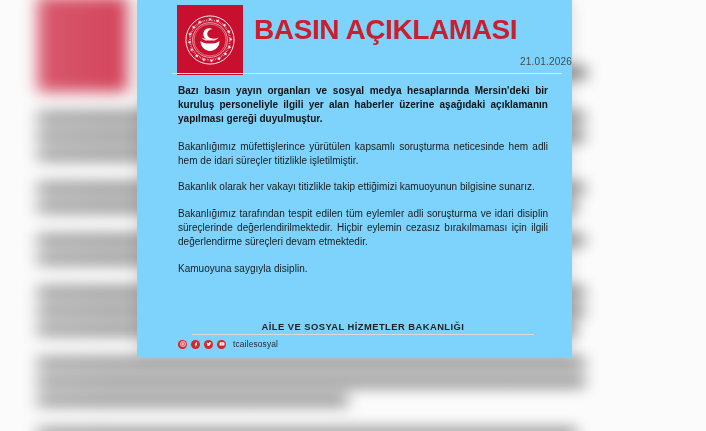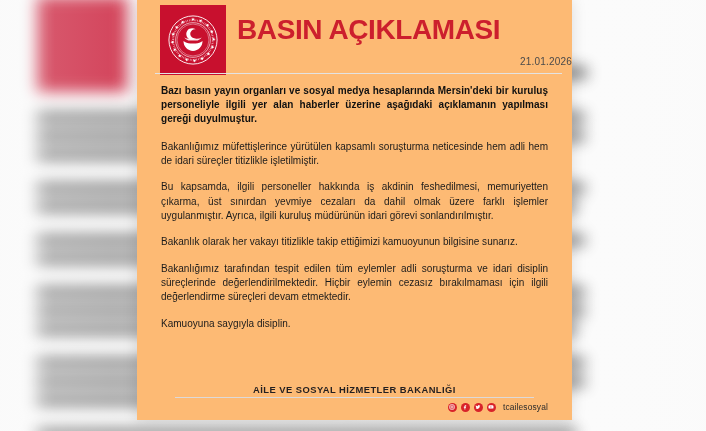--- a/index.html
+++ b/index.html
@@ -57,26 +57,27 @@
         rgba(250,250,250,0.12) 651px,
         rgba(250,250,250,0.55) 706px);
   }
 
   
   .doc-card {
     position: absolute;
     left: 137px;
     top: 0;
     width: 435px;
-    height: 420px;
-    background: #fdba74;
+    height: 357px;
+    background: #7dd3fc;
     box-shadow: 0 0 14px rgba(0,0,0,0.13);
     box-sizing: border-box;
     display: flex;
     flex-direction: column;
+    padding-left: 17px;
   }
 
   
   .doc-header {
     position: relative;
     height: 82px;
     flex: 0 0 auto;
   }
   .logo-badge {
     position: absolute;
@@ -157,21 +158,21 @@
     text-align: center;
   }
   .footer-rule {
     height: 1px;
     background: #ddd9d9;
     margin: 1px 14px 4px 14px;
   }
   .footer-social {
     display: flex;
     align-items: center;
-    justify-content: flex-end;
+    justify-content: flex-start;
     gap: 4px;
   }
   .soc {
     width: 9px;
     height: 9px;
     border-radius: 50%;
     background: #d8232a;
     display: inline-flex;
     align-items: center;
     justify-content: center;
@@ -299,21 +300,20 @@
     <div class="header-title">BASIN AÇIKLAMASI</div>
 
     <div class="header-date">21.01.2026</div>
 
     <div class="header-rule"></div>
   </div>
 
   <div class="doc-body">
     <p class="para lead">Bazı basın yayın organları ve sosyal medya hesaplarında Mersin'deki bir kuruluş personeliyle ilgili yer alan haberler üzerine aşağıdaki açıklamanın yapılması gereği duyulmuştur.</p>
     <p class="para">Bakanlığımız müfettişlerince yürütülen kapsamlı soruşturma neticesinde hem adli hem de idari süreçler titizlikle işletilmiştir.</p>
-    <p class="para">Bu kapsamda, ilgili personeller hakkında iş akdinin feshedilmesi, memuriyetten çıkarma, üst sınırdan yevmiye cezaları da dahil olmak üzere farklı işlemler uygulanmıştır. Ayrıca, ilgili kuruluş müdürünün idari görevi sonlandırılmıştır.</p>
     <p class="para">Bakanlık olarak her vakayı titizlikle takip ettiğimizi kamuoyunun bilgisine sunarız.</p>
     <p class="para">Bakanlığımız tarafından tespit edilen tüm eylemler adli soruşturma ve idari disiplin süreçlerinde değerlendirilmektedir. Hiçbir eylemin cezasız bırakılmaması için ilgili değerlendirme süreçleri devam etmektedir.</p>
     <p class="para last">Kamuoyuna saygıyla disiplin.</p>
   </div>
 
   <div class="doc-footer">
     <div class="footer-org">AİLE VE SOSYAL HİZMETLER BAKANLIĞI</div>
     <div class="footer-rule"></div>
     <div class="footer-social">
 

